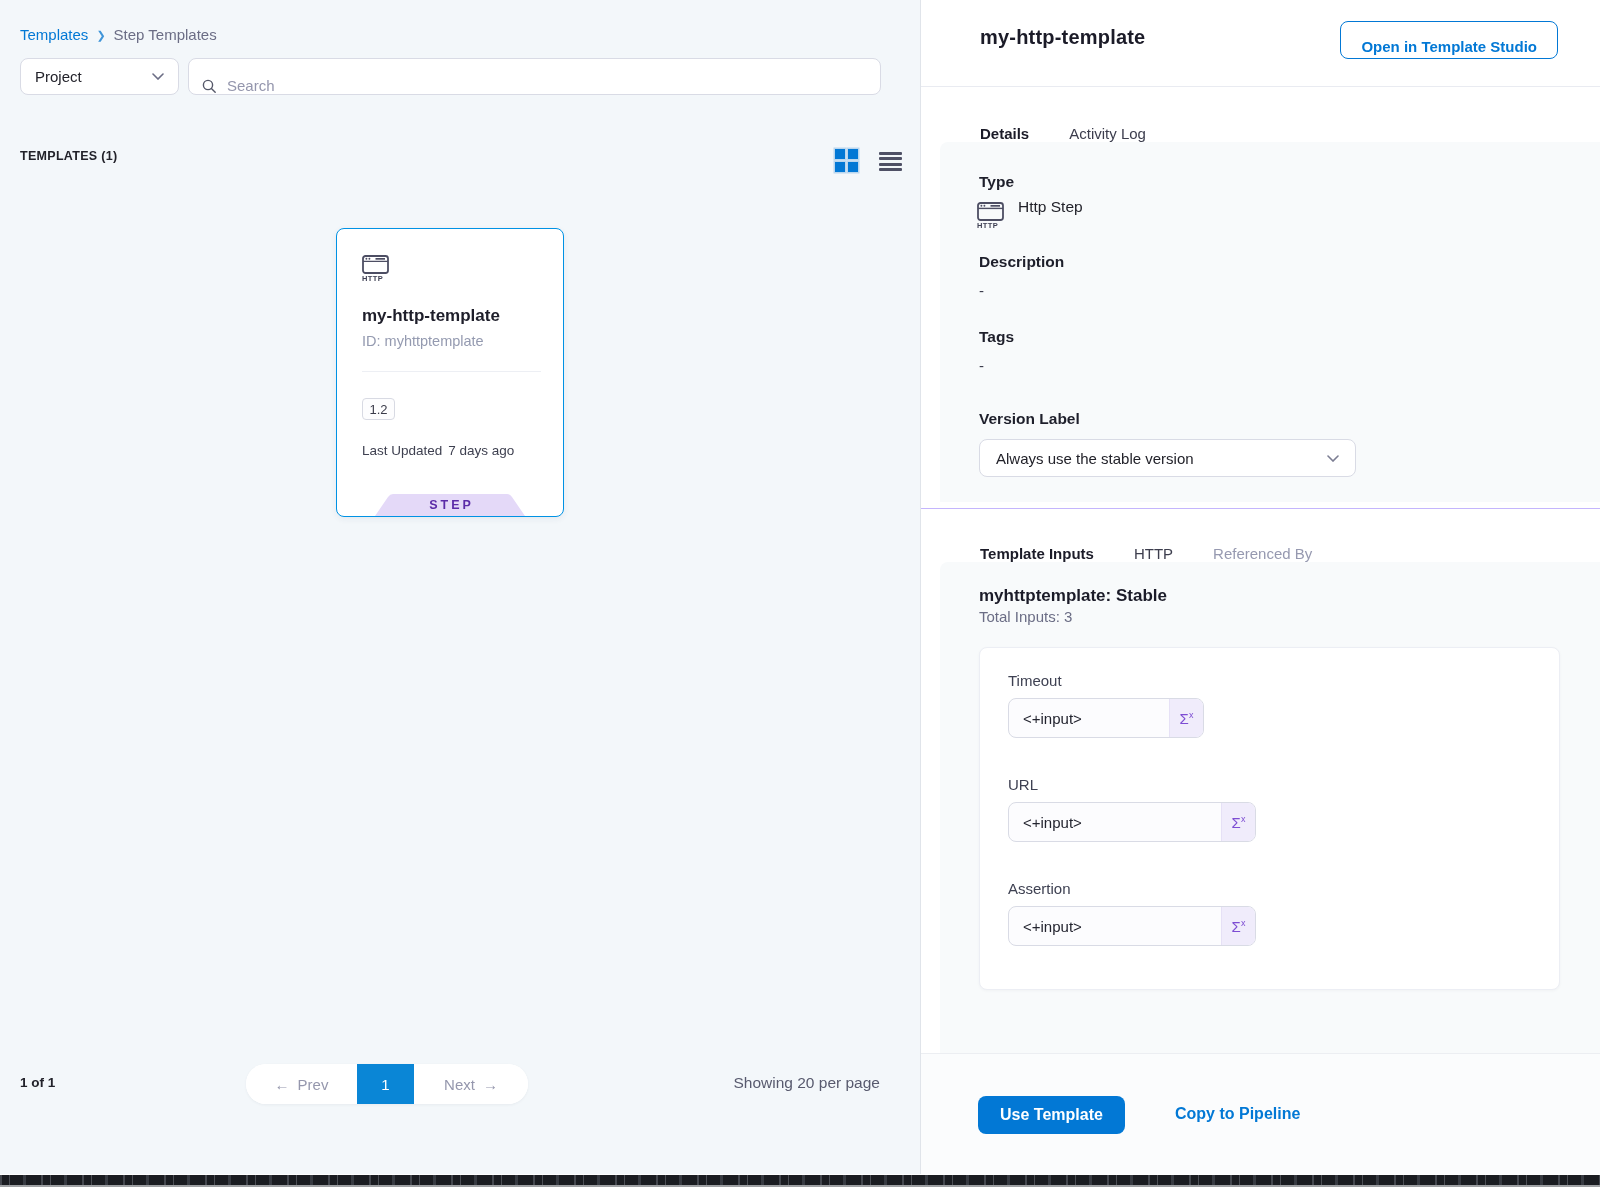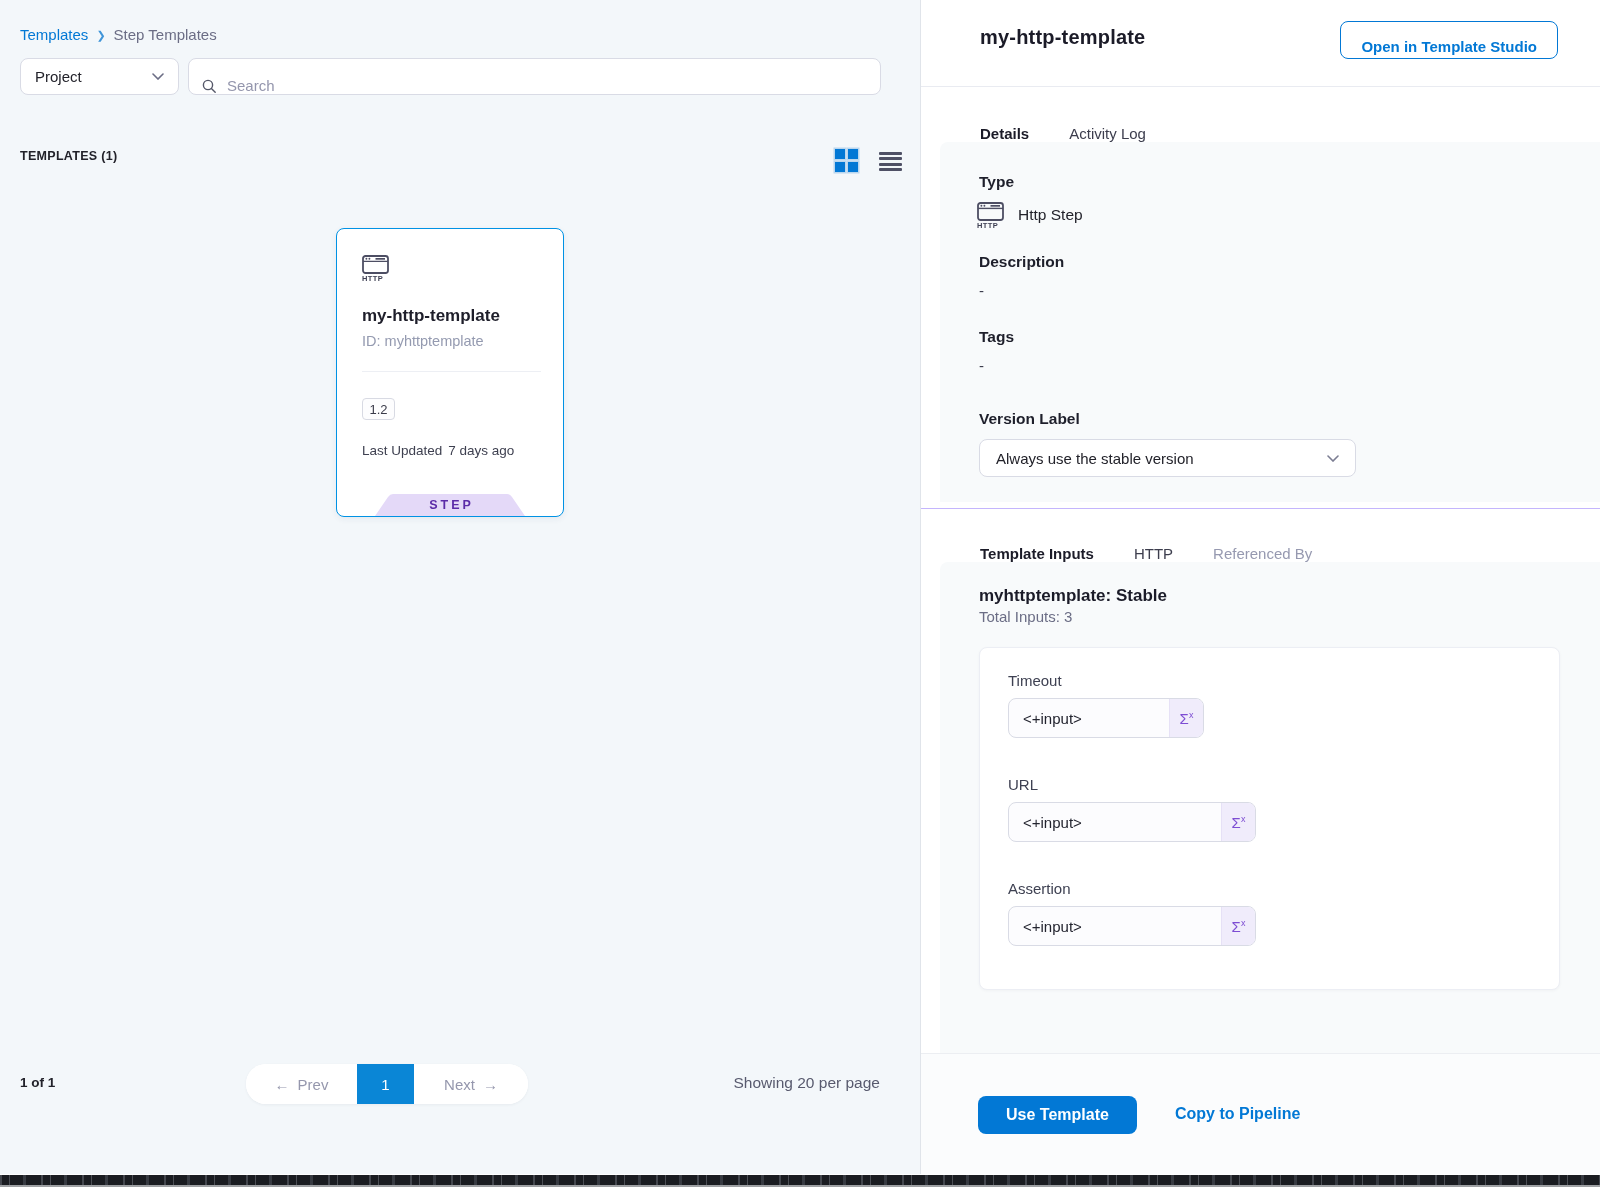--- a/index.html
+++ b/index.html
@@ -69,38 +69,38 @@
   .tabstrip-2 .tab.active::after{bottom:-17px;}
 
   .section{margin-left:19px;background:#f8fafb;border-top-left-radius:8px;position:relative;}
   .details-section{height:360px;}
   .white-sep{height:6px;background:#fff;}
   .inputs-section{height:491px;}
 
   .d-label{position:absolute;left:39px;font-size:15.5px;font-weight:700;color:#1e1f2b;}
   .d-value{position:absolute;left:39px;font-size:15px;color:#3c3d4d;}
   .type-icon{position:absolute;left:37px;top:60px;--icon-bg:#f8fafb;}
-  .type-value{position:absolute;left:78px;top:64px;font-size:15.5px;color:#22222a;}
+  .type-value{position:absolute;left:78px;top:56px;font-size:15.5px;color:#22222a;}
   .dropdown{position:absolute;left:39px;top:297px;width:377px;height:38px;background:#fff;border:1px solid #d9dbe5;border-radius:8px;display:flex;align-items:center;justify-content:space-between;padding:0 16px;font-size:15px;color:#22222a;cursor:pointer;}
 
   .inputs-head{position:absolute;left:39px;right:42px;top:24px;display:flex;justify-content:space-between;align-items:flex-start;flex-direction:column;}
   .inputs-heading{font-size:17px;font-weight:700;color:#1b1b28;}
   .inputs-total{font-size:15px;color:#6b6d85;padding-top:2px;}
   .inputs-card{position:absolute;left:39px;top:85px;width:581px;height:343px;background:#fff;border:1px solid #eceef4;border-radius:8px;box-shadow:0 1px 3px rgba(40,50,70,.04);padding:24px 28px 0 28px;}
   .field{margin-bottom:38px;}
   .field label{display:block;font-size:15px;color:#3e4152;margin-bottom:9px;}
   .input-wrap{display:flex;height:40px;border:1px solid #d9dbe5;border-radius:8px;background:#fcfcfe;overflow:hidden;align-items:stretch;cursor:text;}
   .input-narrow{width:196px;}
   .input-wide{width:248px;}
   .input-value{flex:1;display:flex;align-items:center;padding-left:14px;font-size:15px;color:#23242f;}
   .expr-btn{width:34px;border:none;border-left:1px solid #e6e1f6;background:var(--expr-bg);color:var(--expr-purple);font-size:15px;cursor:pointer;display:flex;align-items:center;justify-content:center;font-family:inherit;}
   .expr-btn sup{font-size:9px;margin-top:-6px;}
 
   .panel-footer{position:relative;height:121px;border-top:1px solid #eceef2;background:#fbfcfd;}
-  .use-btn{position:absolute;left:57px;top:42px;height:38px;padding:0 28px;background:var(--blue);border:none;border-radius:8px;color:#fff;font-size:16px;font-weight:700;cursor:pointer;font-family:inherit;}
+  .use-btn{position:absolute;left:57px;top:42px;height:38px;padding:0 22px;background:var(--blue);border:none;border-radius:8px;color:#fff;font-size:16px;font-weight:700;cursor:pointer;font-family:inherit;}
   .copy-link{position:absolute;left:254px;top:51px;font-size:16px;font-weight:700;color:var(--blue);cursor:pointer;text-decoration:none;}
 
   
   .desktop-dark{position:absolute;left:0;right:0;top:1175px;height:10px;background-color:#1a1c21;background-image:repeating-linear-gradient(90deg,rgba(130,135,145,.4) 0 2px,transparent 2px 9px,rgba(205,210,220,.28) 9px 10px,transparent 10px 23px,rgba(90,95,105,.45) 23px 26px,transparent 26px 41px);}
   .desktop-light{position:absolute;left:0;right:0;top:1185px;height:2px;background:#9ea0a3;}
 
   svg{display:block;}
 </style>
 </head>
 <body>

